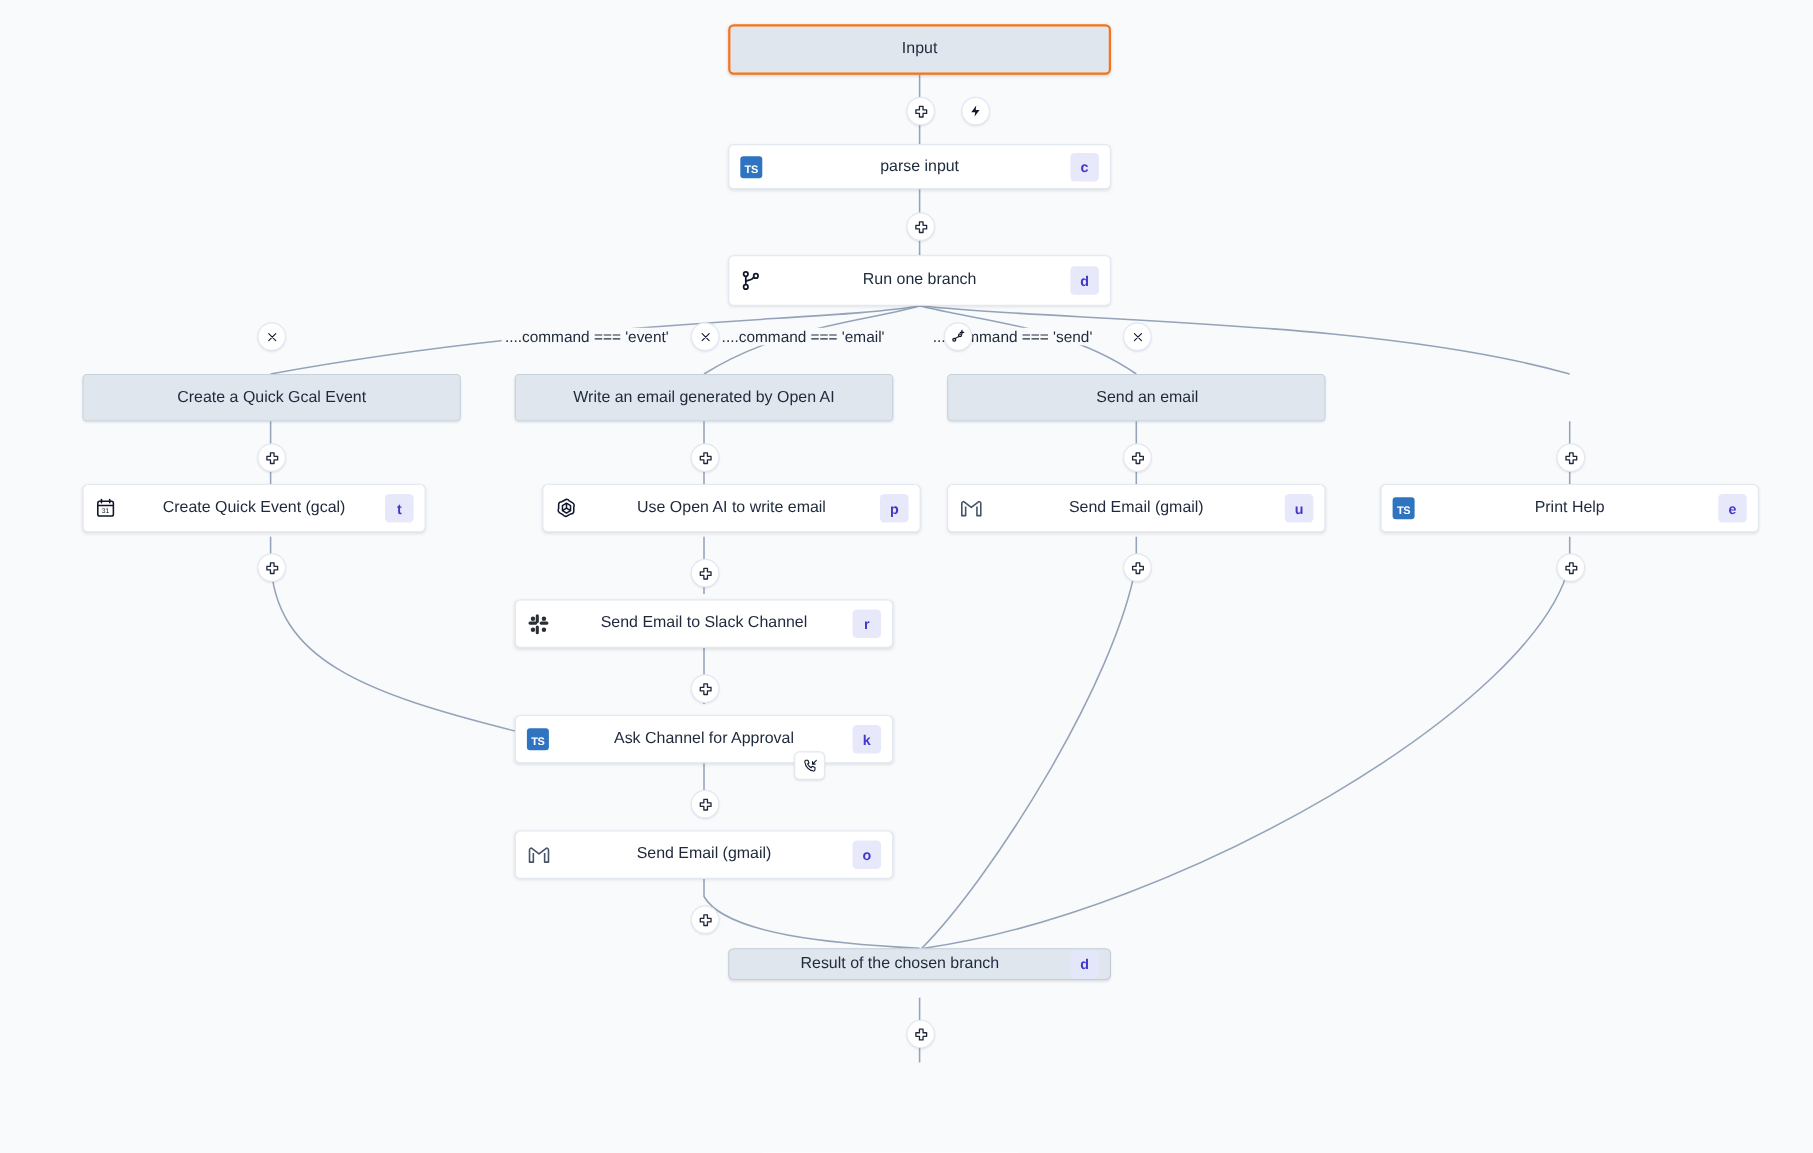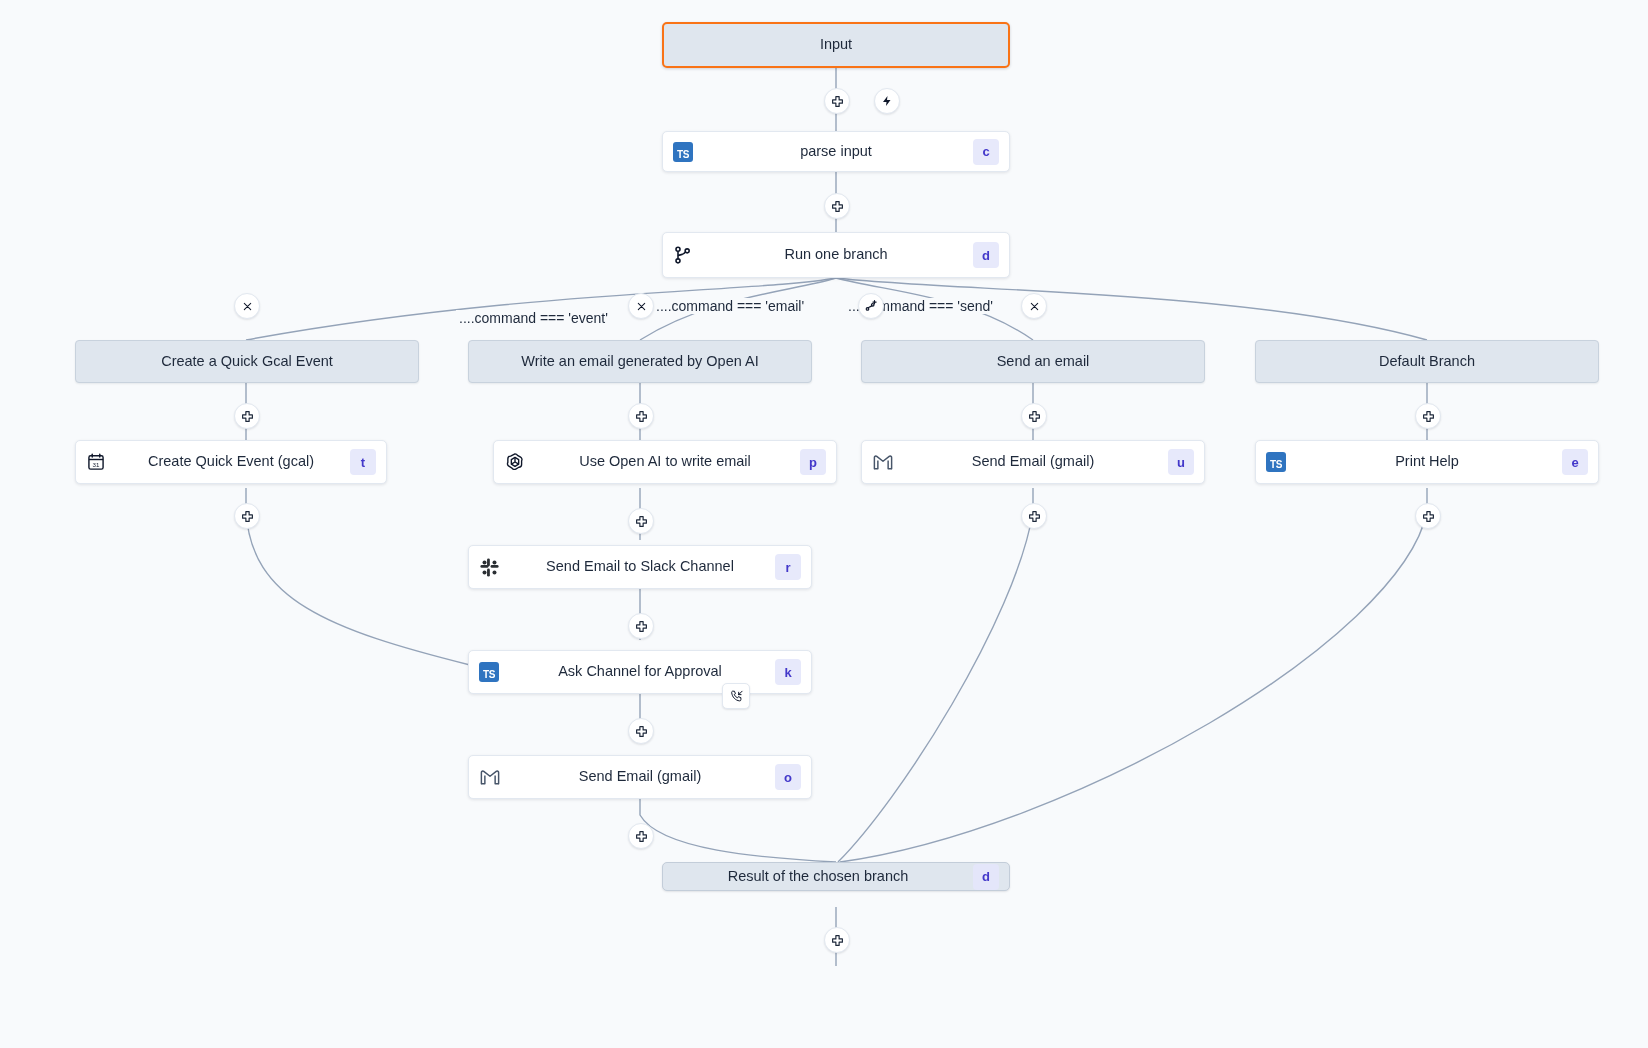--- a/index.html
+++ b/index.html
@@ -269,35 +269,32 @@
 
   <div class="circ-btn" style="left:858px; top:293px;">
     <svg width="14" height="14" viewBox="0 0 24 24">
       <circle cx="6" cy="17" r="2.2" fill="none" stroke="#0f172a" stroke-width="2"></circle>
       <circle cx="15" cy="10" r="2.2" fill="none" stroke="#0f172a" stroke-width="2"></circle>
       <path d="M6.9 15.2 C 10 13, 12 13, 13.5 11.6" fill="none" stroke="#0f172a" stroke-width="2" stroke-linecap="round"></path>
       <path d="M18 2.5 V8 M15.3 5.3 H20.8" stroke="#0f172a" stroke-width="2" stroke-linecap="round"></path>
     </svg>
   </div>
 
-  <div class="branch-label" style="left:456px; top:310px;">....command === 'event'</div>
+  <div class="branch-label" style="left:456px; top:298px;">....command === 'event'</div>
   <div class="branch-label" style="left:653px; top:298px;">....command === 'email'</div>
   <div class="branch-label" style="left:845px; top:298px;">....command === 'send'</div>
 
   <div class="node branch-head" style="left:75px; top:340px; width:344px; height:43px;justify-content:center;">
     <span class="node-label">Create a Quick Gcal Event</span>
   </div>
   <div class="node branch-head" style="left:468px; top:340px; width:344px; height:43px;">
     <span class="node-label">Write an email generated by Open AI</span>
   </div>
   <div class="node branch-head" style="left:861px; top:340px; width:344px; height:43px;padding-left:20px;">
     <span class="node-label">Send an email</span>
-  </div>
-  <div class="node branch-head" style="left:1255px; top:340px; width:344px; height:43px;">
-    <span class="node-label">Default Branch</span>
   </div>
 
   <div class="circ-btn" style="left:234px; top:403px;">
     <svg width="13" height="13" viewBox="0 0 24 24">
       <path d="M9 3 H15 V9 H21 V15 H15 V21 H9 V15 H3 V9 H9 Z" fill="none" stroke="#1e293b" stroke-width="2.2" stroke-linejoin="round"></path>
     </svg>
   </div>
   <div class="circ-btn" style="left:628px; top:403px;">
     <svg width="13" height="13" viewBox="0 0 24 24">
       <path d="M9 3 H15 V9 H21 V15 H15 V21 H9 V15 H3 V9 H9 Z" fill="none" stroke="#1e293b" stroke-width="2.2" stroke-linejoin="round"></path>

